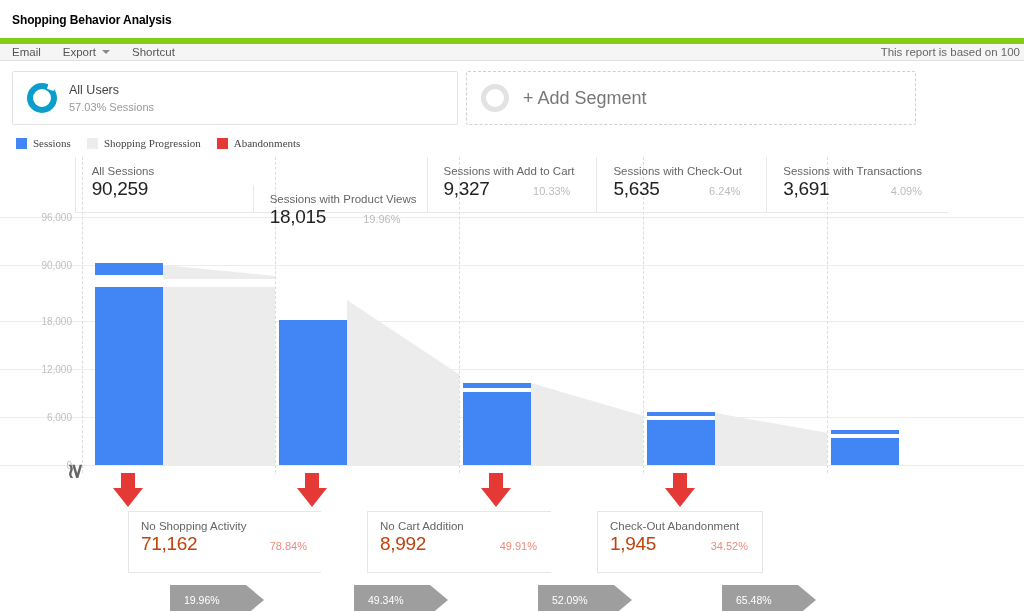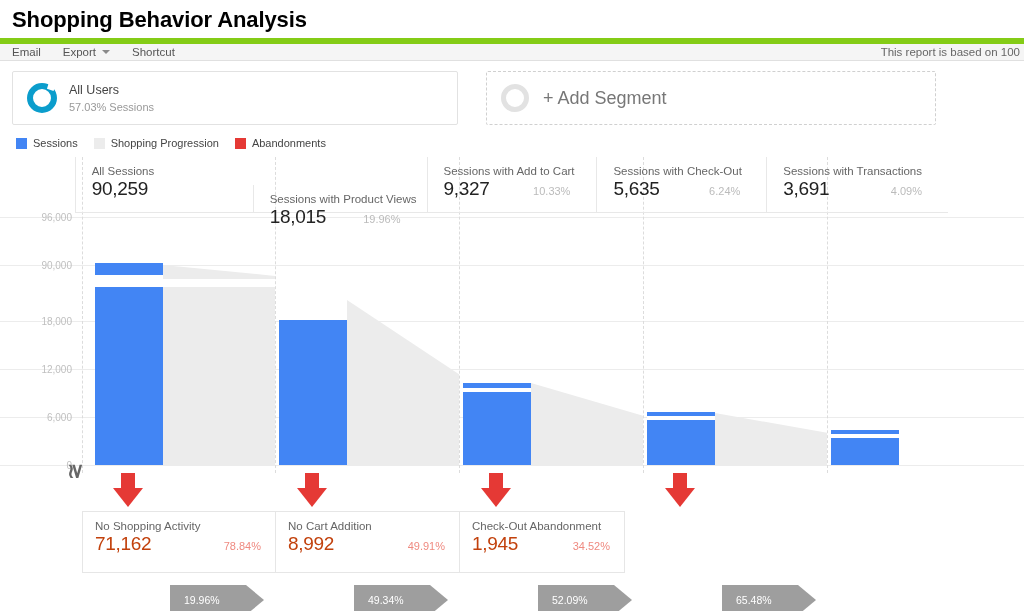--- a/index.html
+++ b/index.html
@@ -9,21 +9,21 @@
     width: 1024px; height: 611px;
     overflow: hidden;
     background: #ffffff;
     font-family: "Liberation Sans", sans-serif;
     color: #333;
     -webkit-font-smoothing: antialiased;
   }
 
   
   #page-title {
-    font-size: 22px;
+    font-size: 12px;
     font-weight: bold;
     color: #000;
     padding: 10px 12px 8px 12px;
     letter-spacing: -0.1px;
     line-height: 20px;
   }
 
   
   #toolbar {
     height: 23px;
@@ -59,21 +59,21 @@
     padding-right: 4px;
     font-size: 11.5px;
     color: #666;
     white-space: nowrap;
     overflow: hidden;
   }
 
   
   #segment-row {
     display: flex;
-    gap: 28px;
+    gap: 8px;
     padding: 10px 12px 0 12px;
   }
   .segment-card {
     height: 54px;
     display: flex;
     align-items: center;
     padding: 0 0 0 14px;
     background: #fff;
   }
   #segment-all-users {
@@ -116,20 +116,21 @@
     color: #777;
   }
 
   
   #legend {
     display: flex;
     align-items: center;
     padding: 12px 0 8px 16px;
     font-size: 11px;
     color: #444;
+    font-family: Liberation Serif, serif;
   }
   .legend-item { display: flex; align-items: center; margin-right: 16px; }
   .legend-swatch {
     width: 11px; height: 11px;
     margin-right: 6px;
     flex: none;
   }
 
   
   #funnel {
@@ -267,20 +268,21 @@
   }
 
   
   #abandon-row {
     position: absolute;
     left: 0;
     top: 354px;
     width: 1024px;
     height: 62px;
     display: flex;
+    gap: 46px;
   }
   .ab-cell {
     border: 1px solid #e6e6e6;
     border-right: none;
     padding: 8px 0 0 12px;
     background: #fff;
   }
   .ab-cell:last-child { border-right: 1px solid #e6e6e6; }
   .ab-name {
     font-size: 11.5px;

